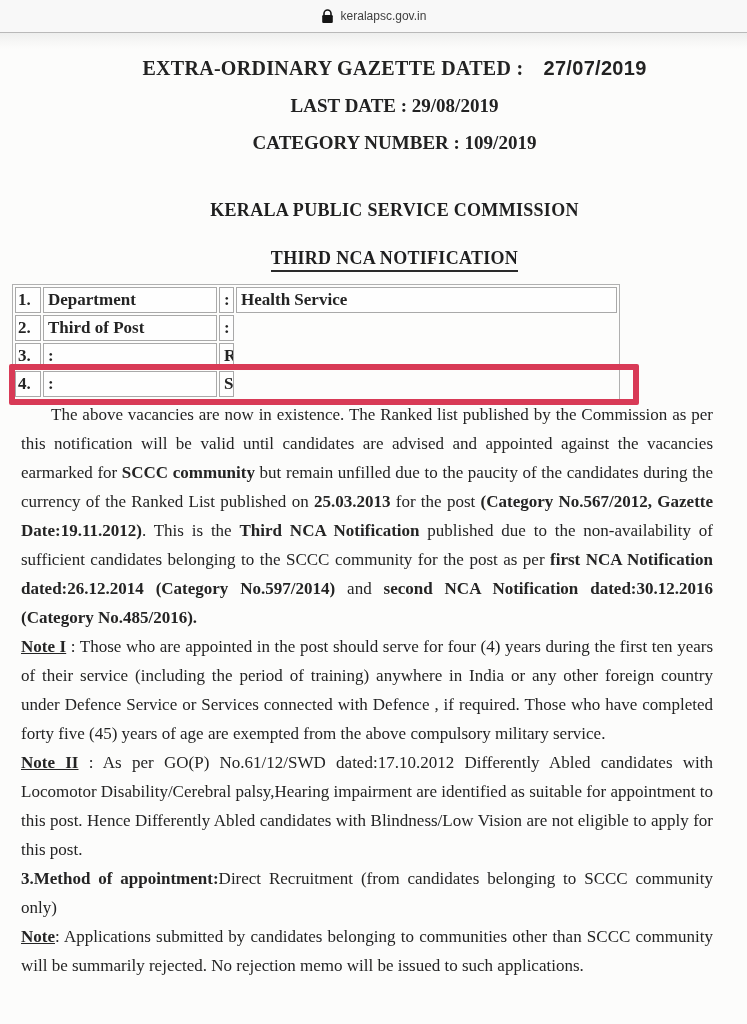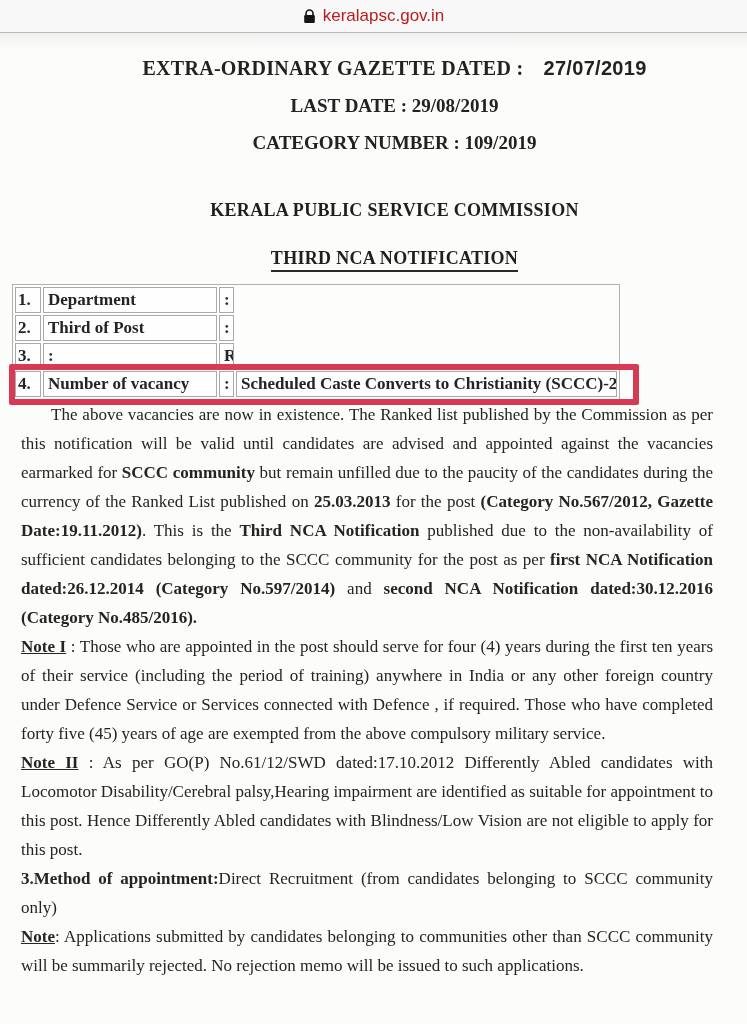--- a/index.html
+++ b/index.html
@@ -11,21 +11,21 @@
     color:#1f1f1f;
   }
 
   
   .browser-bar {
     height:33px; width:100%;
     background:#f8f8f8;
     border-bottom:1px solid #b9b9b9;
     display:flex; align-items:center; justify-content:center; gap:7px;
     font-family:"Liberation Sans", sans-serif;
-    font-size:17px; color:#b91c1c;
+    font-size:12px; color:#404040;
   }
   .lock { width:13px; height:15px; display:inline-block; }
 
   
   .page {
     height:991px;
     background:linear-gradient(to bottom,#eeefee 0px,#f7f7f6 9px,#fcfcfb 16px,#fcfcfb 100%);
     padding-top:24px;
   }
 
@@ -107,40 +107,40 @@
   <div class="content">
 
 
     <div class="table-area">
       <div class="doc-table">
 
           <div class="t-row">
             <div class="t-cell t-no">1.</div>
             <div class="t-cell t-label">Department</div>
             <div class="t-cell t-sep">:</div>
+            <div class="t-cell t-value">Health Service</div>
 
           </div>
 
           <div class="t-row">
             <div class="t-cell t-no">2.</div>
             <div class="t-cell t-label">Third of Post</div>
             <div class="t-cell t-sep">:</div>
 
           </div>
 
           <div class="t-row">
             <div class="t-cell t-no">3.</div>
             <div class="t-cell t-sep">:</div>
             <div class="t-cell t-value">Rs.45800-89000/-</div>
 
           </div>
 
           <div class="t-row">
             <div class="t-cell t-no">4.</div>
-            <div class="t-cell t-label">Number of vacancy</div>
             <div class="t-cell t-sep">:</div>
             <div class="t-cell t-value">Scheduled Caste Converts to Christianity (SCCC)-25</div>
             <div class="hl-box" style="display: block; border-color: rgb(216, 58, 86);"></div>
           </div>
         </div>
     </div>
 
     <p class="vacancy-par"><span>The above vacancies are now in existence. The Ranked list published by the Commission as per this notification will be valid until candidates are advised and appointed against the vacancies earmarked for </span><span class="b">SCCC community</span><span> but remain unfilled due to the paucity of the candidates during the currency of the Ranked List published on </span><span class="b">25.03.2013</span><span> for the post </span><span class="b">(Category No.567/2012, Gazette Date:19.11.2012)</span><span>. This is the </span><span class="b">Third NCA Notification</span><span> published due to the non-availability of sufficient candidates belonging to the SCCC community for the post as per </span><span class="b">first NCA Notification dated:26.12.2014 (Category No.597/2014)</span><span> and </span><span class="b">second NCA Notification dated:30.12.2016 (Category No.485/2016).</span></p>
     <p><span class="b u">Note I</span><span> : Those who are appointed in the post should serve for four (4) years during the first ten years of their service (including the period  of training) anywhere in India or any other foreign country under Defence Service or Services connected with Defence , if required. Those who have completed forty five (45) years of age are exempted from the above compulsory military service.</span></p>
     <p><span class="b u">Note II</span><span> : As per GO(P) No.61/12/SWD dated:17.10.2012 Differently Abled candidates with Locomotor Disability/Cerebral palsy,Hearing impairment are identified as suitable for appointment to this post. Hence Differently Abled candidates with Blindness/Low Vision are not eligible to apply for this post.</span></p>

